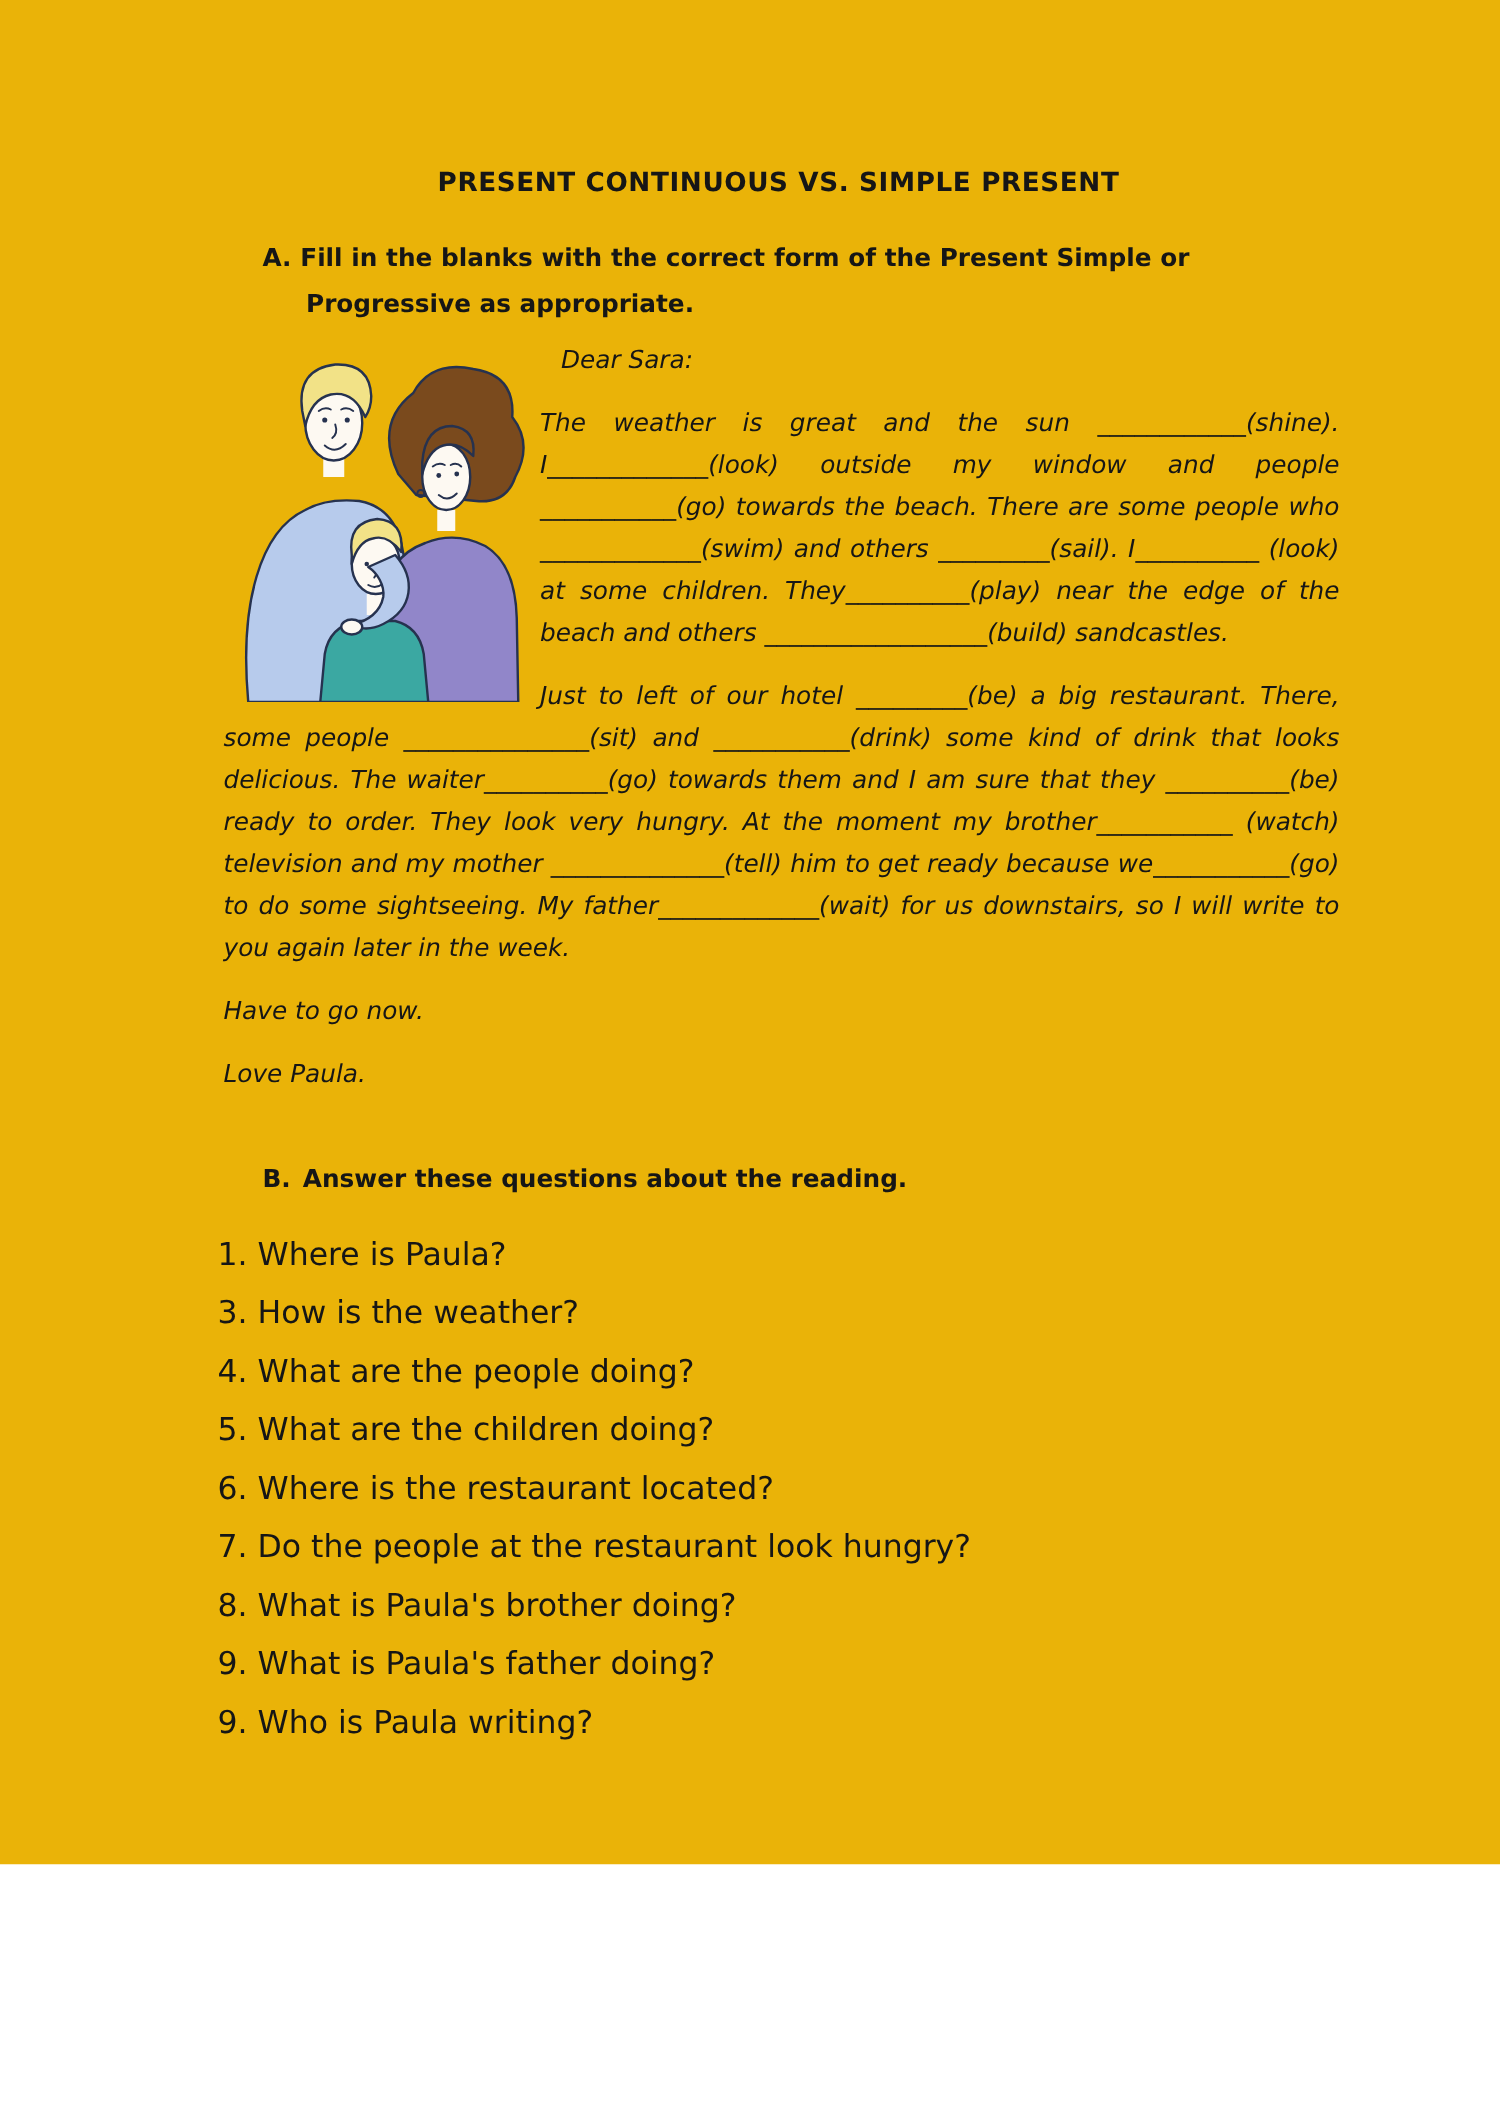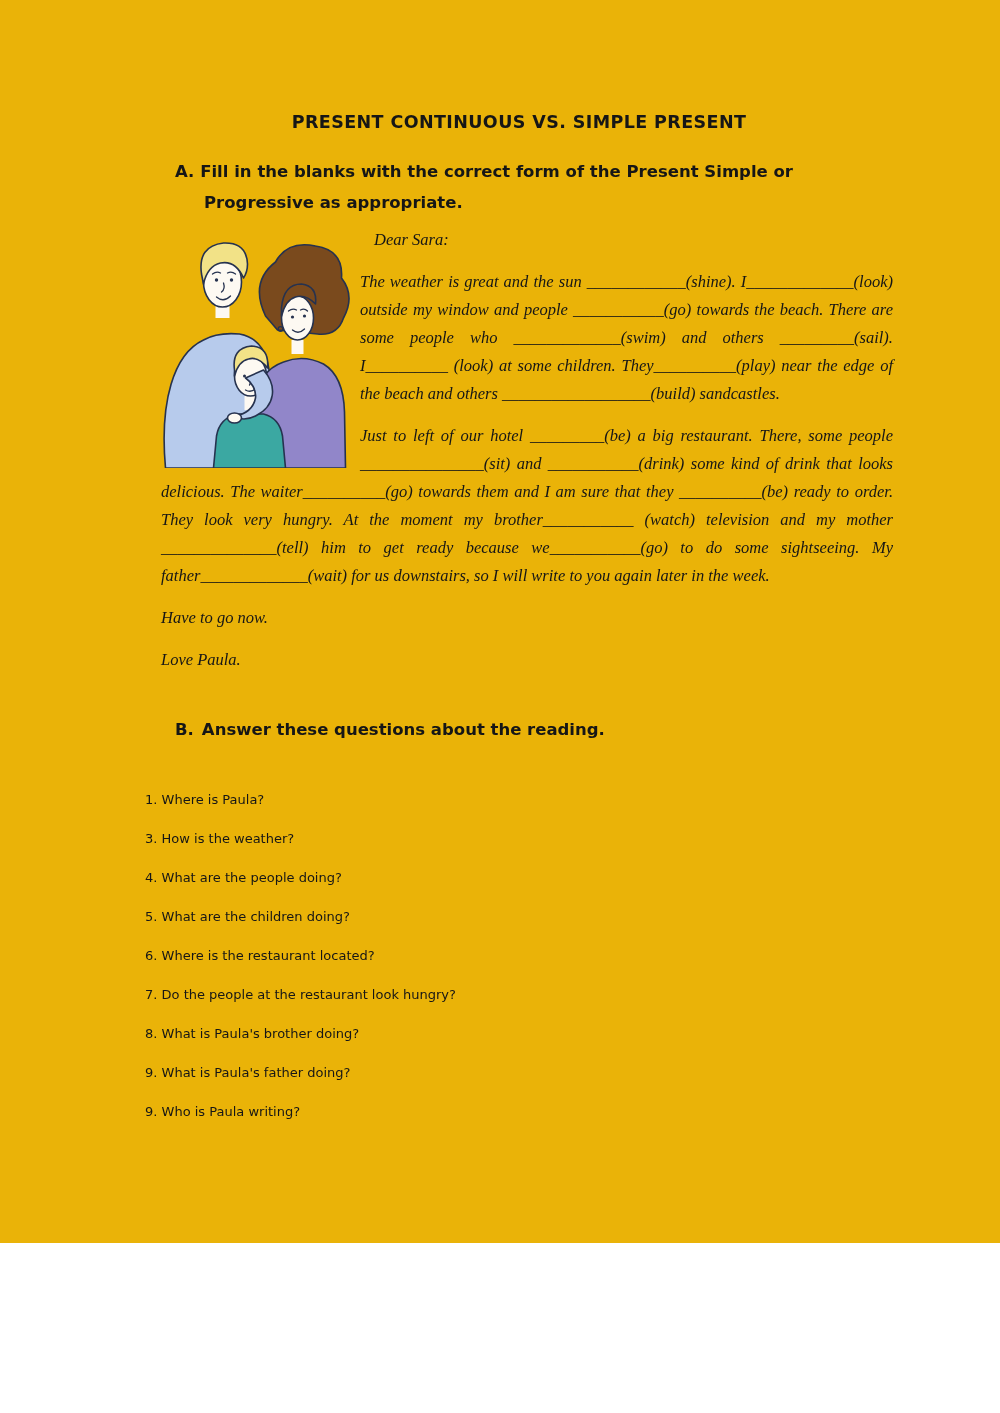--- a/index.html
+++ b/index.html
@@ -45,29 +45,29 @@
     float:left;
     width:205px;
     height:238px;
     margin:4px 10px 0 0;
   }
   .salutation{
     margin:8px 0 16px 0;
     text-indent:14px;
     text-align:left;
   }
-  .letter p{margin:0 0 14px 16px;font-family:Liberation Serif, serif;}
+  .letter p{margin:0 0 14px 4px;}
   .closing{margin:26px 0 0 0; text-align:left;}
   .heading-b{
     margin:40px 0 0 30px;
   }
   .heading-b .heading-text{margin-left:8px;}
   .questions{
-    margin-top:42px;
-    font-size:13px;
+    margin-top:22px;
+    font-size:21px;
     line-height:26px;
   }
   .question{margin:0 0 13px 0; text-align:left;}
   svg .ln{stroke:#26324f;stroke-width:1.6;stroke-linejoin:round;stroke-linecap:round;}
   svg .thin{stroke:#26324f;stroke-width:1.3;fill:none;stroke-linecap:round;}
 </style>
 </head>
 <body>
 
 <div class="page">

